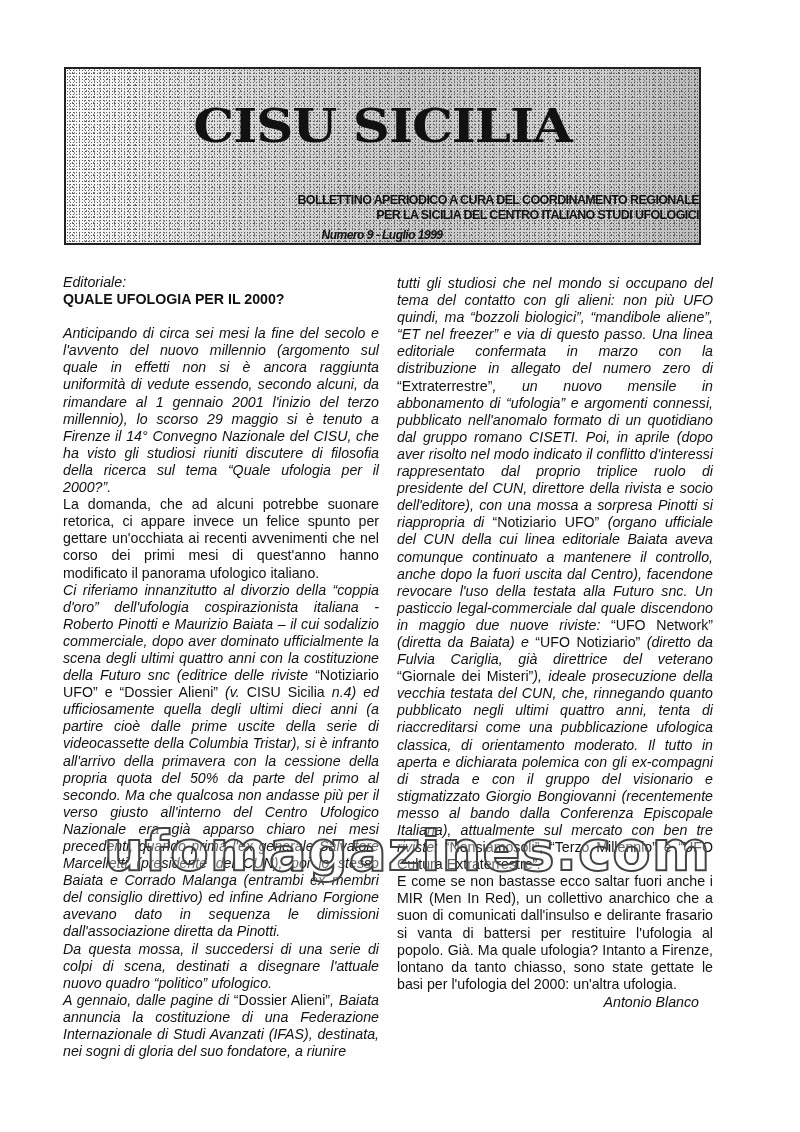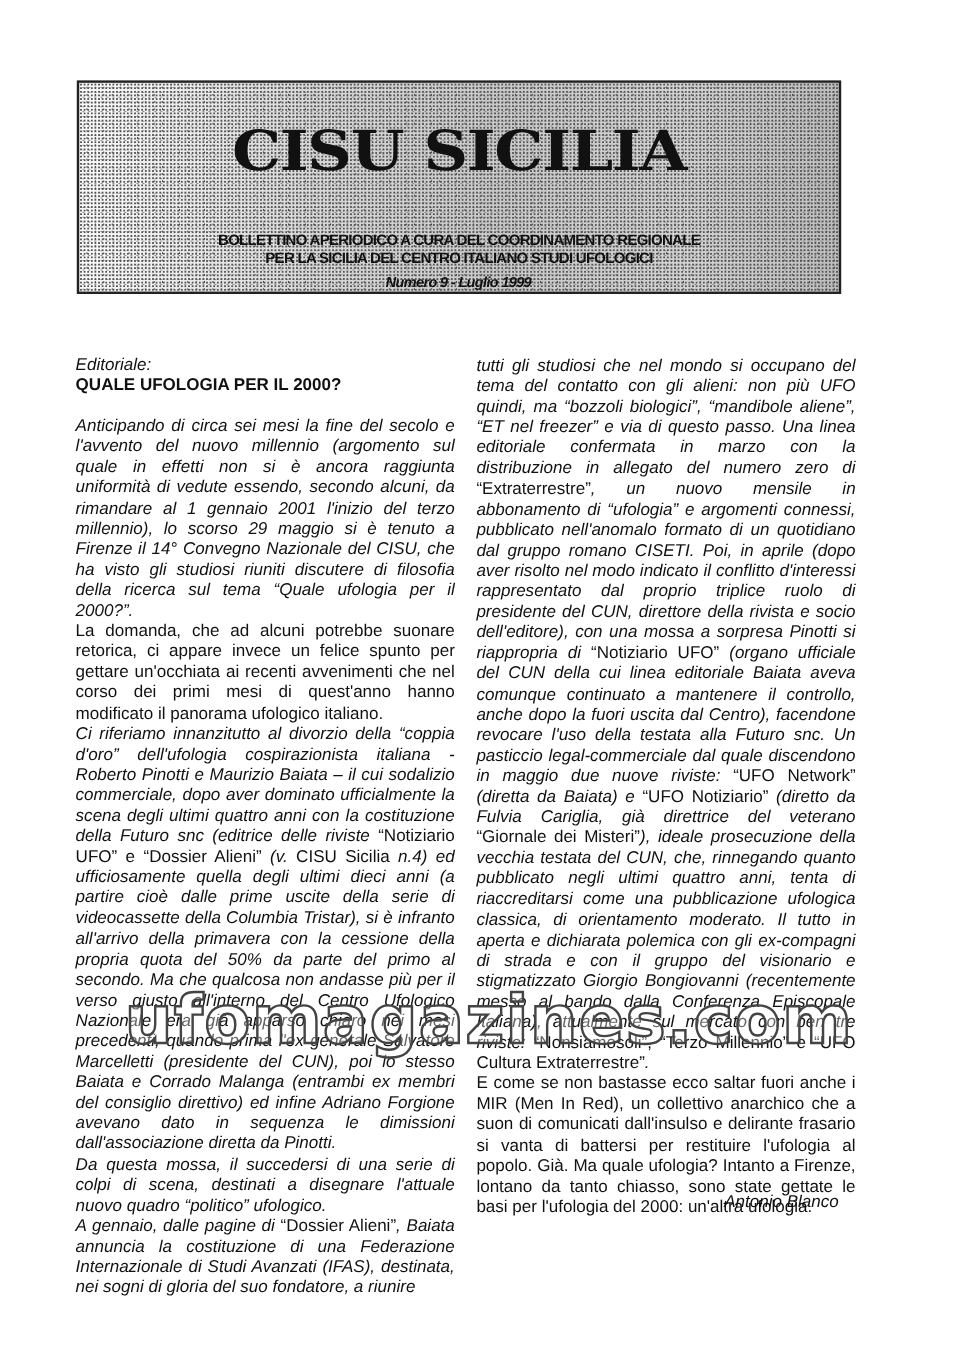--- a/index.html
+++ b/index.html
@@ -13,30 +13,30 @@
               background-image:
                 radial-gradient(#555 0.6px, transparent 0.9px),
                 radial-gradient(#888 0.6px, transparent 0.9px),
                 radial-gradient(#333 0.5px, transparent 0.8px),
                 linear-gradient(90deg, #fbfbfb 0%, #d9d9d9 30%, #c9c9c9 55%, #d3d3d3 80%, #bdbdbd 100%);
               background-size: 3px 3px, 5px 4px, 7px 6px, 100% 100%;
               background-position: 0 0, 1px 2px, 3px 1px, 0 0; }
   .mast-title { position: absolute; left: 0; right: 0; top: 30px; text-align: center;
                 font-family: "DejaVu Serif", serif; font-weight: bold; font-size: 46px;
                 letter-spacing: -1px; color: #111; transform: scaleX(1.12); }
-  .mast-sub { position: absolute; left: 0; right: 0; text-align: center; font-weight: bold;
+  .mast-sub { position: absolute; left: 0; right: 0; text-align: right; font-weight: bold;
               font-size: 12.5px; letter-spacing: -0.6px; color: #111; }
   .mast-sub1 { top: 124px; }
   .mast-sub2 { top: 139px; }
   .mast-issue { position: absolute; left: 0; right: 1px; top: 159px; text-align: center;
                 font-weight: bold; font-style: italic; font-size: 12px; letter-spacing: -0.5px; }
 
   
   .col { position: absolute; top: 274px; width: 316px; font-size: 14.2px; line-height: 17.1px;
-         text-align: justify; hyphens: manual; margin-top: 22px; }
+         text-align: justify; hyphens: manual; }
   .col-left { left: 63px; }
   .col-right { left: 397px; top: 275px; }
   .kicker { font-style: italic; margin: 0; }
   .headline { font-weight: bold; margin: 0 0 17px 0; font-size: 14.2px; }
   p { margin: 0; }
   .it { font-style: italic; }
   .signature { position: absolute; left: 397px; top: 994px; width: 302px; text-align: right;
                font-size: 14.2px; line-height: 17px; }
   .sig-name { font-style: italic; }
 

